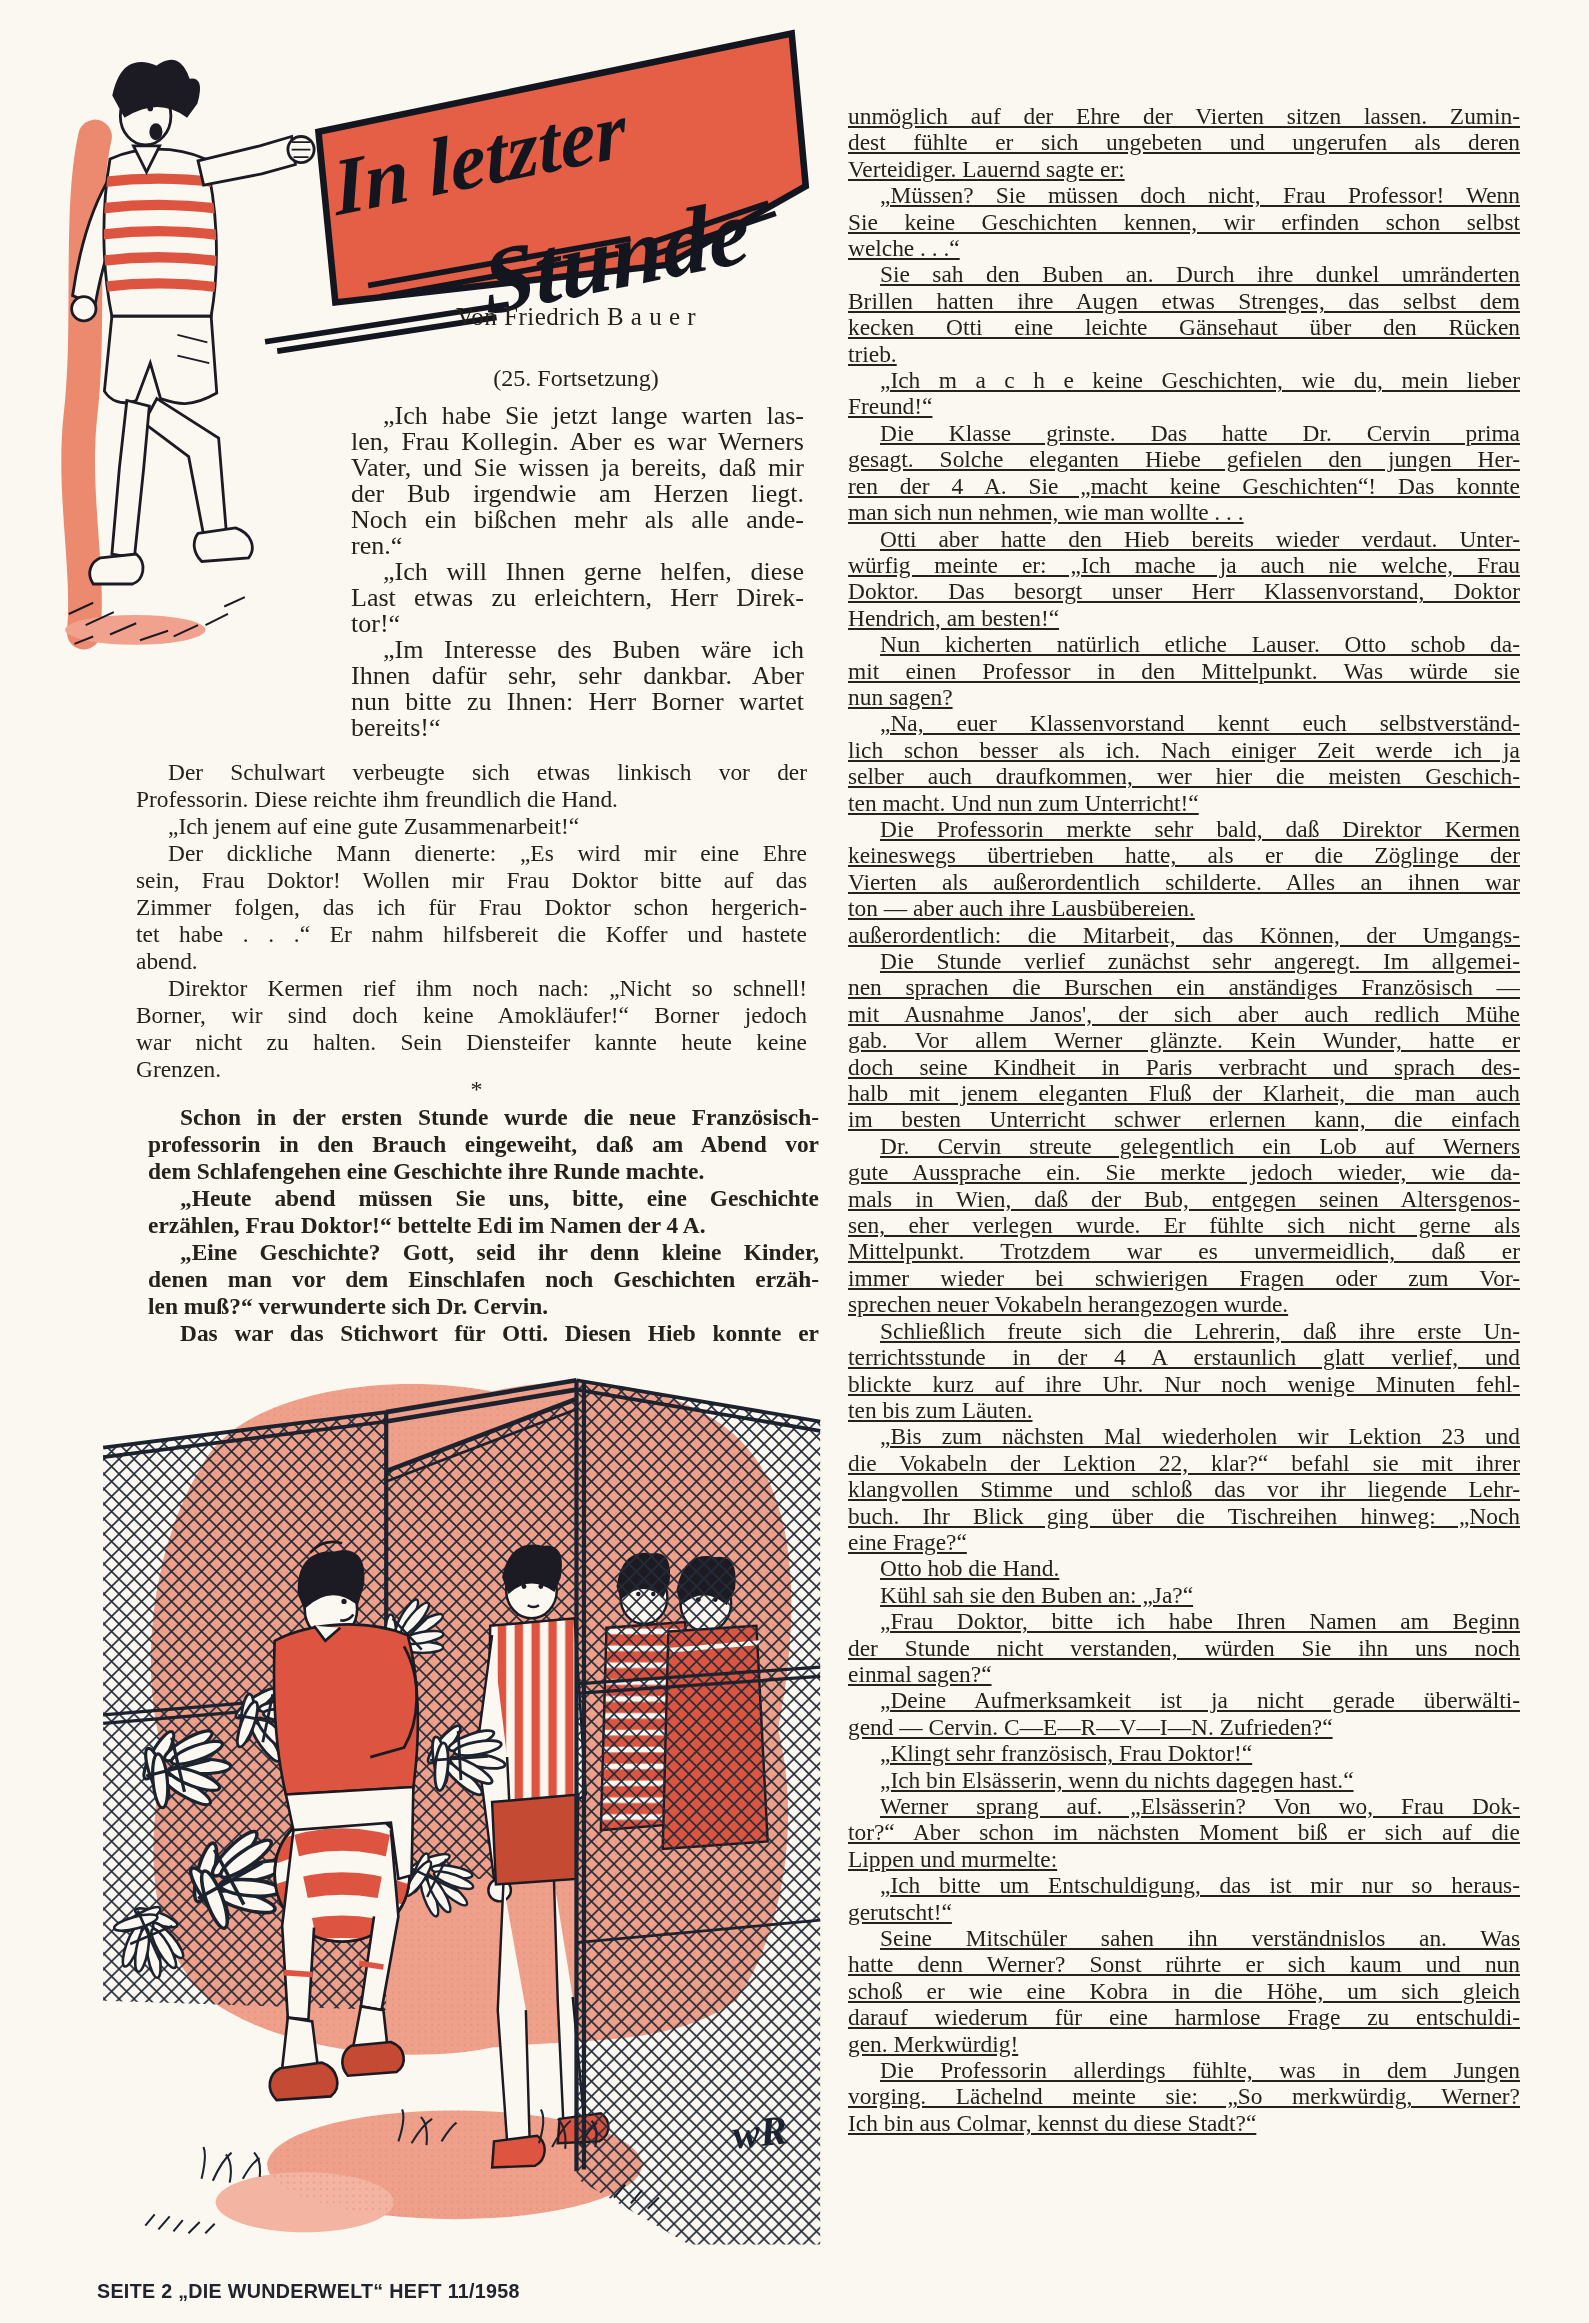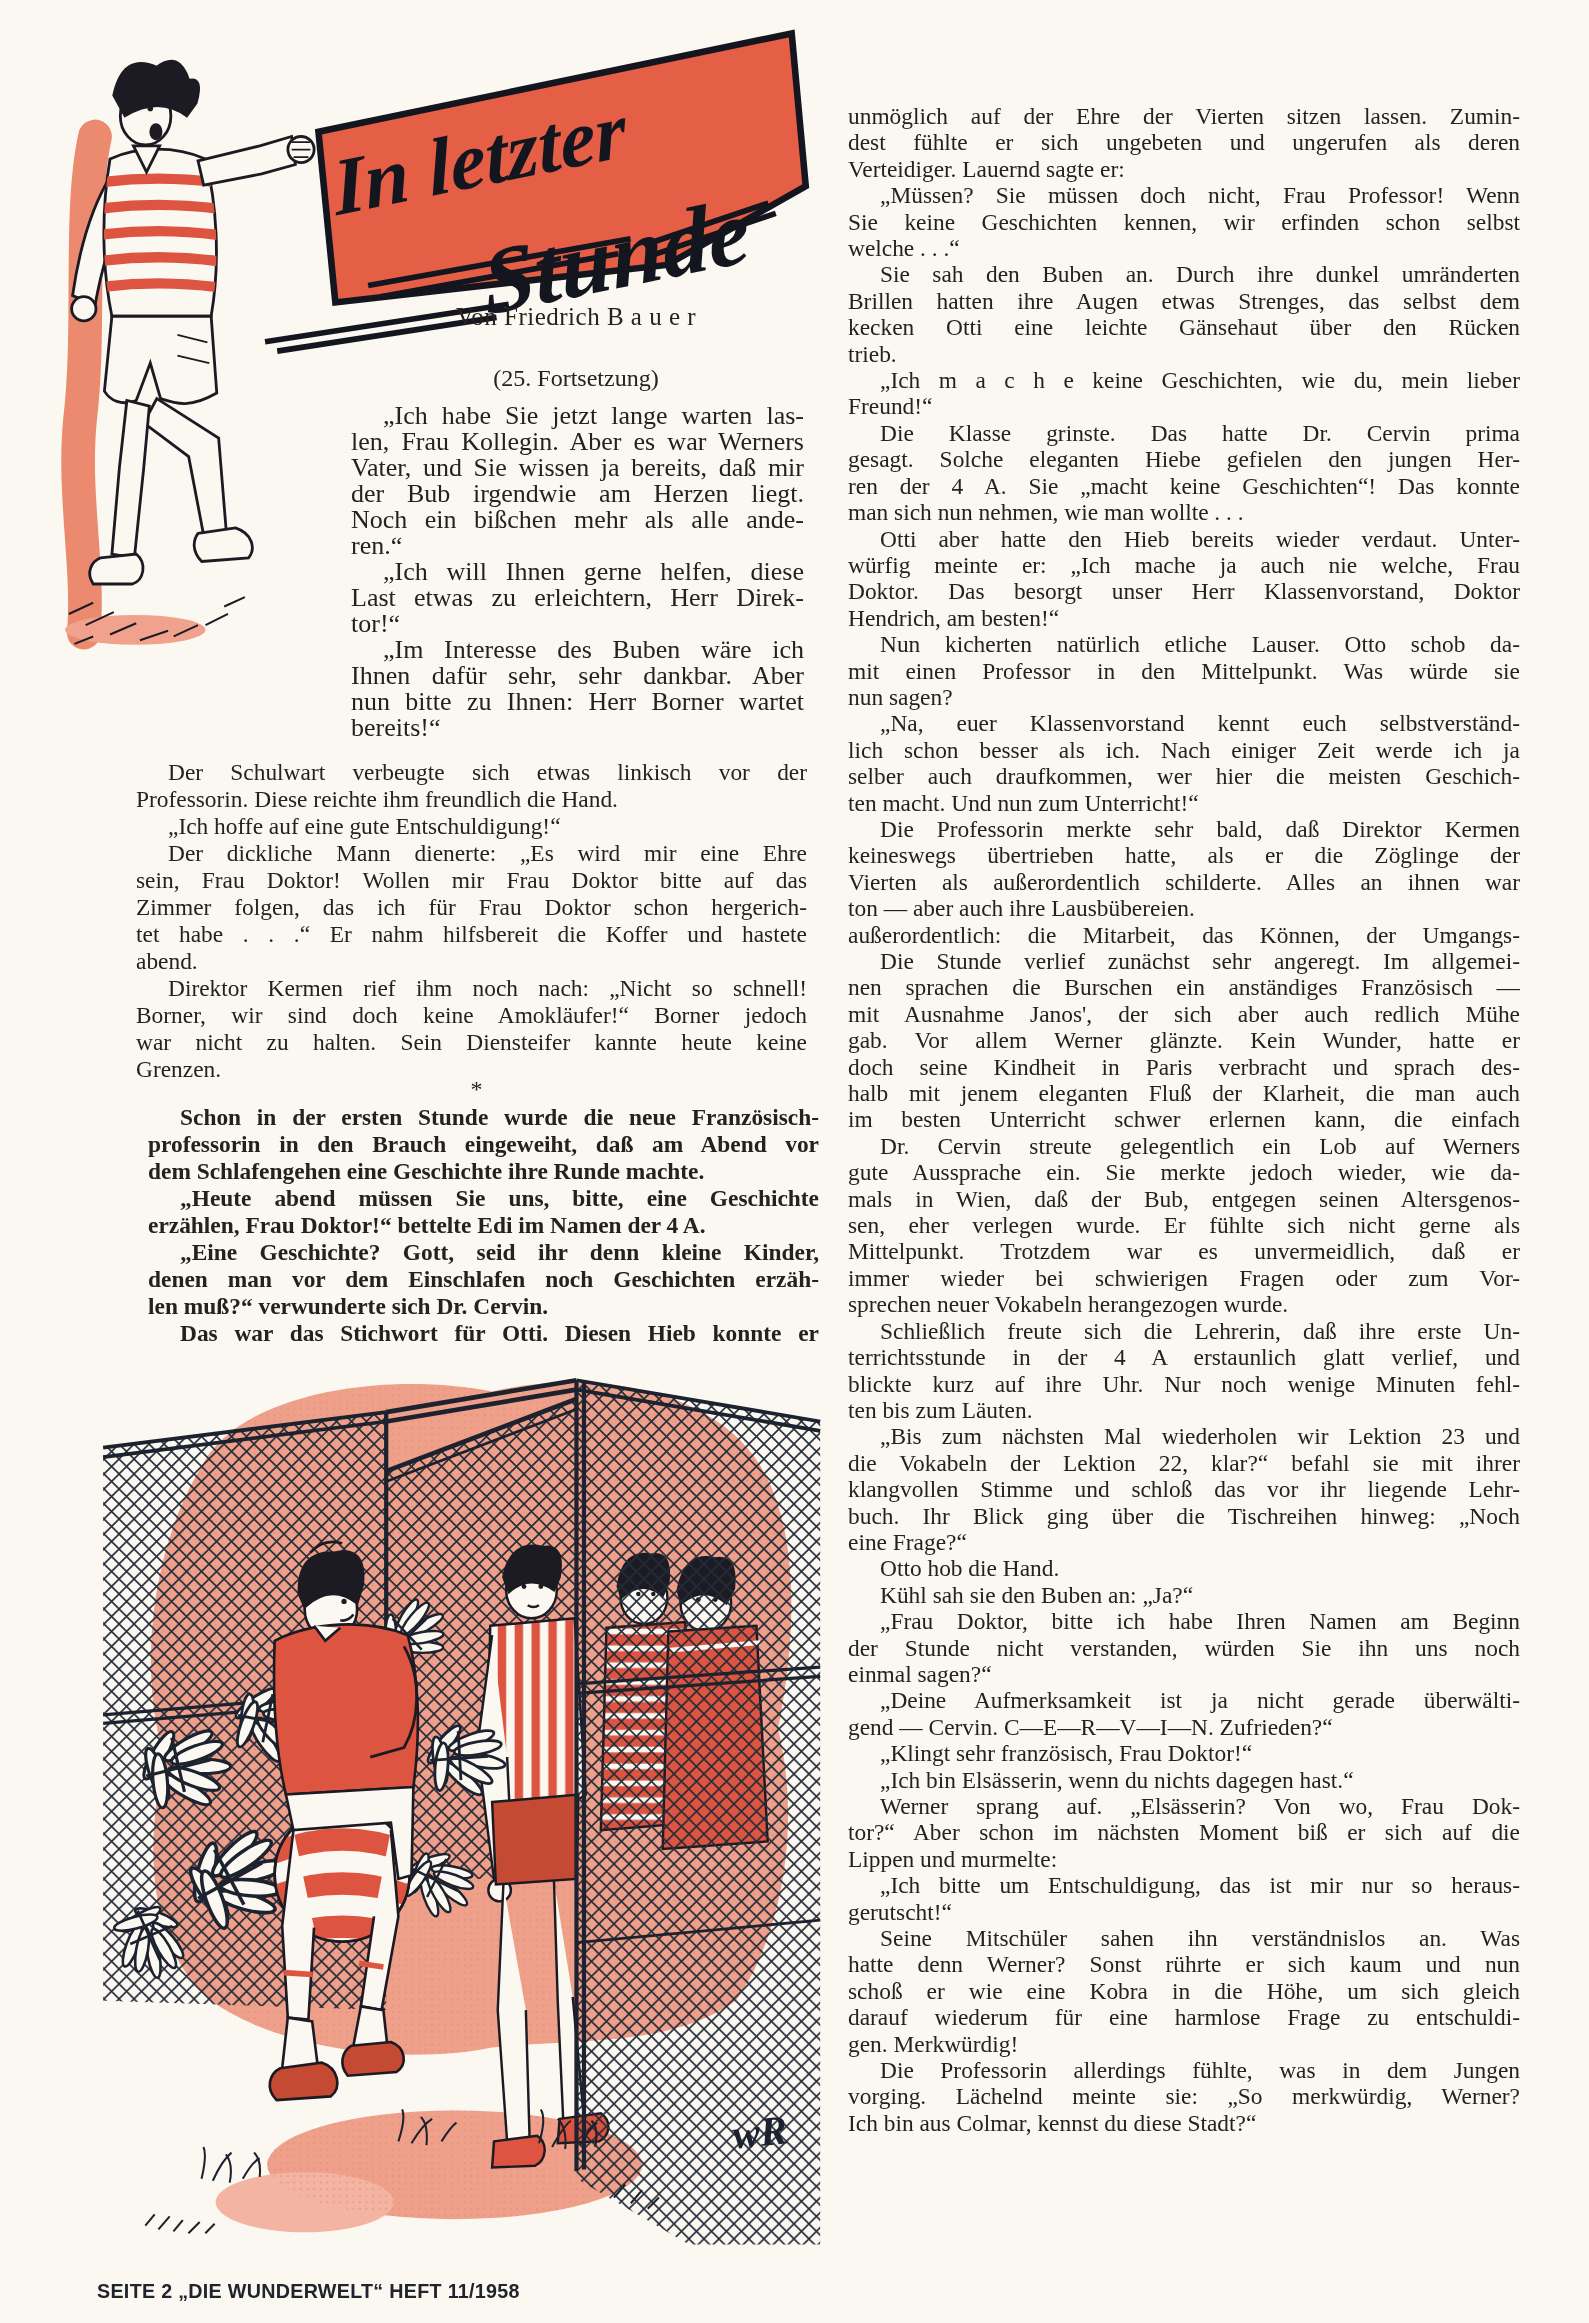--- a/index.html
+++ b/index.html
@@ -100,21 +100,21 @@
       <div class="tline end">tor!“</div>
       <div class="tline ind">„Im Interesse des Buben wäre ich</div>
       <div class="tline">Ihnen dafür sehr, sehr dankbar. Aber</div>
       <div class="tline">nun bitte zu Ihnen: Herr Borner wartet</div>
       <div class="tline end">bereits!“</div>
     </div>
 
   <div class="abs colB" style="left:136px;top:759px;">
       <div class="tline ind">Der Schulwart verbeugte sich etwas linkisch vor der</div>
       <div class="tline end">Professorin. Diese reichte ihm freundlich die Hand.</div>
-      <div class="tline ind end">„Ich hoffe auf eine gute Entschuldigung!“</div>
+      <div class="tline ind end">„Ich jenem auf eine gute Zusammenarbeit!“</div>
       <div class="tline ind">Der dickliche Mann dienerte: „Es wird mir eine Ehre</div>
       <div class="tline">sein, Frau Doktor! Wollen mir Frau Doktor bitte auf das</div>
       <div class="tline">Zimmer folgen, das ich für Frau Doktor schon hergerich-</div>
       <div class="tline">tet habe . . .“ Er nahm hilfsbereit die Koffer und hastete</div>
       <div class="tline end">abend.</div>
       <div class="tline ind">Direktor Kermen rief ihm noch nach: „Nicht so schnell!</div>
       <div class="tline">Borner, wir sind doch keine Amokläufer!“ Borner jedoch</div>
       <div class="tline">war nicht zu halten. Sein Diensteifer kannte heute keine</div>
       <div class="tline end">Grenzen.</div>
     </div>
@@ -126,21 +126,21 @@
       <div class="tline">professorin in den Brauch eingeweiht, daß am Abend vor</div>
       <div class="tline end">dem Schlafengehen eine Geschichte ihre Runde machte.</div>
       <div class="tline ind">„Heute abend müssen Sie uns, bitte, eine Geschichte</div>
       <div class="tline end">erzählen, Frau Doktor!“ bettelte Edi im Namen der 4 A.</div>
       <div class="tline ind">„Eine Geschichte? Gott, seid ihr denn kleine Kinder,</div>
       <div class="tline">denen man vor dem Einschlafen noch Geschichten erzäh-</div>
       <div class="tline end">len muß?“ verwunderte sich Dr. Cervin.</div>
       <div class="tline ind">Das war das Stichwort für Otti. Diesen Hieb konnte er</div>
     </div>
 
-  <div class="abs colR" style="left:848px;top:103px;">
+  <div class="abs colR" style="left:848px;top:103px;text-decoration:underline;">
       <div class="tline">unmöglich auf der Ehre der Vierten sitzen lassen. Zumin-</div>
       <div class="tline">dest fühlte er sich ungebeten und ungerufen als deren</div>
       <div class="tline end">Verteidiger. Lauernd sagte er:</div>
       <div class="tline ind">„Müssen? Sie müssen doch nicht, Frau Professor! Wenn</div>
       <div class="tline">Sie keine Geschichten kennen, wir erfinden schon selbst</div>
       <div class="tline end">welche . . .“</div>
       <div class="tline ind">Sie sah den Buben an. Durch ihre dunkel umränderten</div>
       <div class="tline">Brillen hatten ihre Augen etwas Strenges, das selbst dem</div>
       <div class="tline">kecken Otti eine leichte Gänsehaut über den Rücken</div>
       <div class="tline end">trieb.</div>

